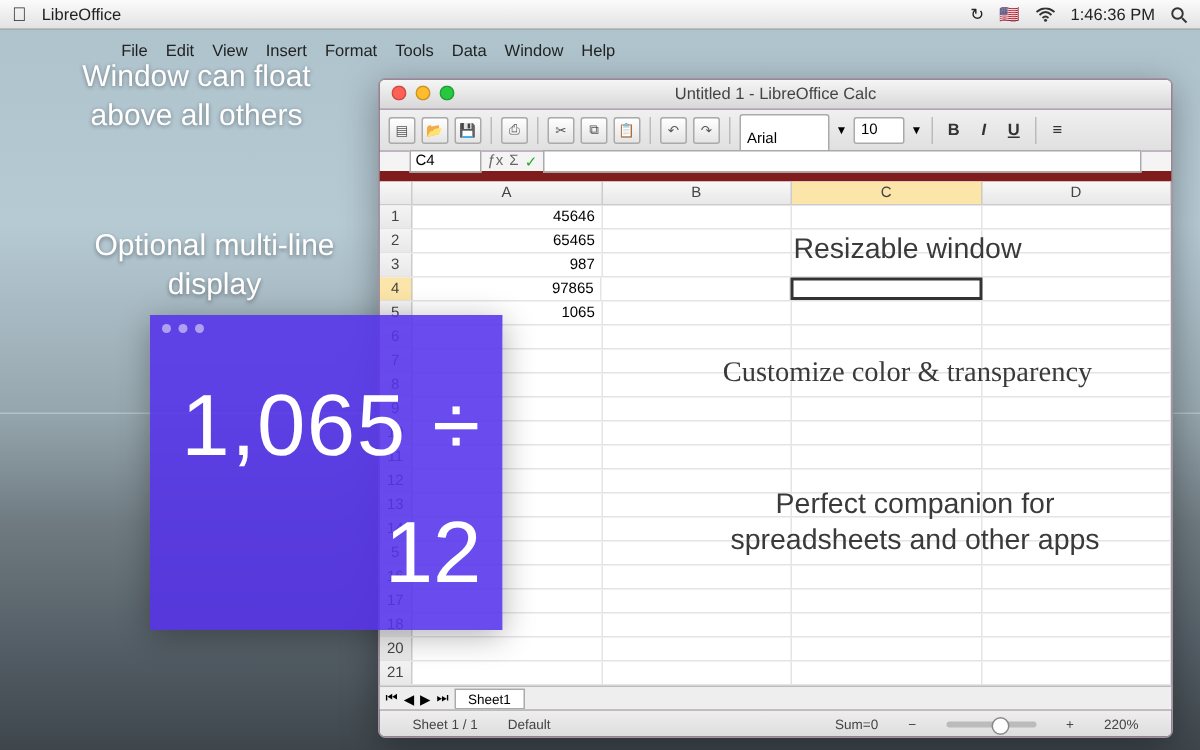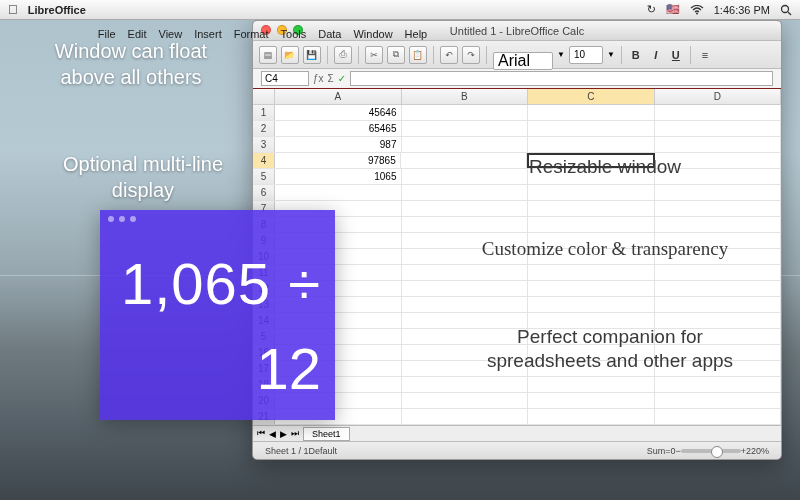--- a/index.html
+++ b/index.html
@@ -1,67 +1,67 @@
 <!DOCTYPE html>
 <html><head>
 <meta charset="utf-8">
 <style>
 *{margin:0;padding:0;box-sizing:border-box;font-family:"Lucida Grande","Helvetica Neue",Arial,sans-serif;}
 body{width:800px;height:500px;overflow:hidden;position:relative;background:linear-gradient(to bottom,#b8c8d0 0%,#c0d0d8 25%,#a8b8c0 50%,#889098 75%,#687078 100%);}
 .wallpaper{position:absolute;inset:0;background:linear-gradient(to bottom,#aec2cc 0%,#b6cad4 30%,#96a6ae 55%,#6e7a80 70%,#566068 85%,#3e464c 100%);}
 .horizon{position:absolute;top:55%;left:0;right:0;height:1px;background:rgba(255,255,255,.3);}
 .menubar{position:absolute;top:0;left:0;right:0;height:20px;background:linear-gradient(to bottom,#fbfbfb,#e2e2e2);border-bottom:1px solid #aaa;display:flex;align-items:center;padding:0 8px;font-size:11px;color:#222;z-index:100;}
 .menubar .apple{font-size:13px;margin-right:10px;}
-.menubar .appname{font-weight:bold;margin-right:12px;}
+.menubar .appname{font-weight:normal;margin-right:0;}
 .menubar .mitem{margin-right:12px;cursor:default;margin-top:48px;}
 .menubar .right{margin-left:auto;display:flex;align-items:center;gap:10px;font-size:11px;}
 .menubar .right span{display:inline-flex;align-items:center;}
 .promo{position:absolute;color:#fff;font-size:20px;text-align:center;text-shadow:0 1px 3px rgba(0,0,0,.4);line-height:1.3;font-weight:300;}
 .promo1{top:38px;left:26px;width:210px;}
 .promo2{top:105px;left:38px;width:210px;margin-top:46px;}
 .calcwin{position:absolute;top:210px;left:100px;width:235px;height:210px;background:rgba(85,50,235,.88);color:#fff;z-index:60;box-shadow:0 4px 20px rgba(0,0,0,.3);}
 .calcwin .tlights{position:absolute;top:6px;left:8px;display:flex;gap:5px;}
 .calcwin .tlights i{width:6px;height:6px;border-radius:50%;background:rgba(255,255,255,.5);display:block;}
 .calcwin .display{position:absolute;right:14px;text-align:right;font-weight:300;}
 .calcwin .line1{top:40px;font-size:58px;letter-spacing:1px;}
 .calcwin .line2{top:125px;font-size:58px;}
-.lowin{position:absolute;top:20px;left:252px;width:530px;height:440px;background:#701a75;border:1px solid #999;border-radius:5px;box-shadow:0 6px 24px rgba(0,0,0,.35);z-index:50;overflow:hidden;}
+.lowin{position:absolute;top:52px;left:252px;width:530px;height:440px;background:#701a75;border:1px solid #999;border-radius:5px;box-shadow:0 6px 24px rgba(0,0,0,.35);z-index:50;overflow:hidden;}
 .lowin .titlebar{height:20px;background:linear-gradient(to bottom,#f6f6f6,#d8d8d8);border-bottom:1px solid #bbb;display:flex;align-items:center;justify-content:center;position:relative;font-size:11px;color:#444;}
 .lowin .traffic{position:absolute;left:8px;top:4px;display:flex;gap:6px;}
 .lowin .traffic i{width:10px;height:10px;border-radius:50%;display:block;border:.5px solid rgba(0,0,0,.2);}
 .lowin .traffic .r{background:#ff5f57;}
 .lowin .traffic .y{background:#febc2e;}
 .lowin .traffic .g{background:#28c840;}
 .toolbar{height:28px;background:linear-gradient(to bottom,#f0f0f0,#e0e0e0);border-bottom:1px solid #bbb;display:flex;align-items:center;padding:0 6px;gap:4px;font-size:10px;}
 .tbtn{width:18px;height:18px;background:linear-gradient(to bottom,#fff,#e4e4e4);border:1px solid #aaa;border-radius:2px;display:inline-flex;align-items:center;justify-content:center;font-size:9px;color:#555;}
 .tsep{width:1px;height:18px;background:#bbb;margin:0 2px;}
-.fontbox{min-width:60px;height:18px;background:#fff;border:1px solid #aaa;border-radius:2px;display:flex;align-items:center;padding:0 4px;font-size:16px;margin-top:12px;}
+.fontbox{min-width:60px;height:18px;background:#fff;border:1px solid #aaa;border-radius:2px;display:flex;align-items:center;padding:16px 4px;font-size:10px;margin-top:12px;}
 .sizebox{width:34px;height:18px;background:#fff;border:1px solid #aaa;border-radius:2px;display:flex;align-items:center;padding:0 4px;font-size:10px;}
 .fmtbtn{width:16px;height:16px;display:inline-flex;align-items:center;justify-content:center;font-size:11px;font-weight:bold;color:#333;}
-.fxbar{height:20px;background:#f4f4f4;border-bottom:1px solid #7f1d1d;display:flex;align-items:center;padding:0 8px;gap:4px;font-size:10px;}
+.fxbar{height:20px;background:#f4f4f4;border-bottom:7px solid #7f1d1d;display:flex;align-items:center;padding:0 20px;gap:4px;font-size:10px;}
 .cellref{width:48px;height:15px;background:#fff;border:1px solid #aaa;padding:0 3px;display:flex;align-items:center;}
 .fxinput{flex:1;height:15px;background:#fff;border:1px solid #aaa;}
 .sheet{position:absolute;top:68px;left:0;right:0;bottom:18px;background:#fff;overflow:hidden;}
 .colhead{display:flex;height:16px;background:linear-gradient(to bottom,#f8f8f8,#e8e8e8);border-bottom:1px solid #ccc;font-size:10px;color:#444;}
 .colhead .rh{width:22px;border-right:1px solid #ccc;}
 .colhead .ch{flex:1;border-right:1px solid #ccc;text-align:center;line-height:16px;}
 .colhead .ch.sel{background:#fce5a8;}
 .rows{position:relative;}
 .row{display:flex;height:16px;border-bottom:1px solid #e4e4e4;font-size:10px;}
 .row .rh{width:22px;background:linear-gradient(to bottom,#f4f4f4,#e8e8e8);border-right:1px solid #ccc;text-align:center;line-height:16px;color:#444;}
 .row .rh.sel{background:#fce5a8;}
 .row .cell{flex:1;border-right:1px solid #e4e4e4;padding:0 4px;text-align:right;line-height:16px;}
 .row .cell.cursor{border:2px solid #333;line-height:12px;}
 .overlay-text{position:absolute;color:#3a3a3a;font-size:19px;text-align:center;line-height:1.25;font-weight:400;z-index:55;}
 .ot1{top:155px;left:475px;width:260px;}
 .ot2{top:237px;left:475px;width:260px;font-family:Liberation Serif, serif;}
 .ot3{top:325px;left:475px;width:270px;}
 .sheettabs{position:absolute;bottom:18px;left:0;right:0;height:16px;background:#eee;border-top:1px solid #bbb;display:flex;align-items:center;font-size:9px;padding:0 4px;gap:4px;}
 .sheettab{background:#fff;border:1px solid #aaa;padding:0 8px;height:14px;line-height:12px;}
-.status{position:absolute;bottom:0;left:0;right:0;height:18px;background:linear-gradient(to bottom,#eee,#ddd);border-top:1px solid #bbb;display:flex;align-items:center;font-size:9px;color:#444;padding:0 12px;gap:0;}
+.status{position:absolute;bottom:0;left:0;right:0;height:18px;background:linear-gradient(to bottom,#eee,#ddd);border-top:1px solid #bbb;display:flex;align-items:center;font-size:9px;color:#444;padding:0 22px;gap:20px;}
 .status .spacer{flex:1;}
 .status .slider{width:60px;height:4px;background:#bbb;border-radius:2px;position:relative;}
 .status .slider::after{content:"";position:absolute;right:18px;top:-3px;width:10px;height:10px;background:#fff;border:1px solid #888;border-radius:50%;}
 </style>
 </head>
 <body>
 
 <div class="wallpaper">
     <div class="horizon"></div>
   </div>

